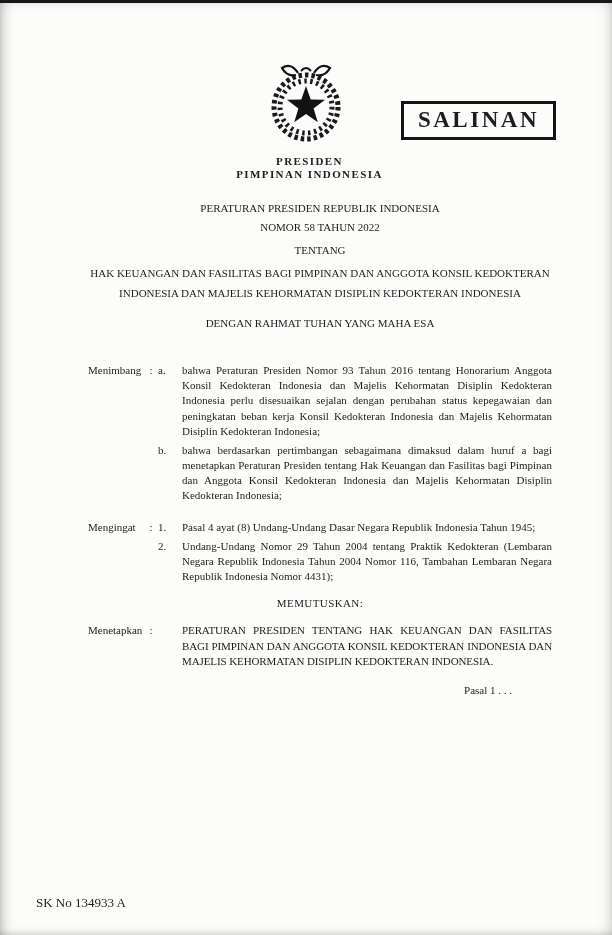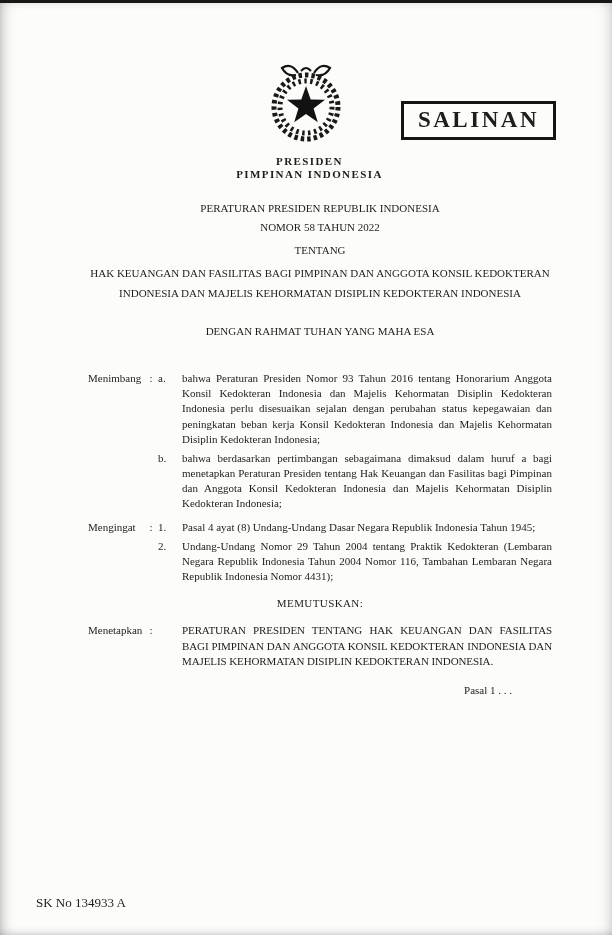--- a/index.html
+++ b/index.html
@@ -21,26 +21,26 @@
     font-weight:bold; font-size:23px; letter-spacing:2.5px;
   }
   .letterhead { position:absolute; top:152px; left:0; width:100%; text-align:center; font-weight:bold; }
   .letterhead .lh-line { font-size:11px; letter-spacing:1.4px; line-height:13px;margin-left:7px; }
   
   .content { position:absolute; top:196px; left:88px; right:60px; font-size:11px; line-height:1.38; }
   .title-block { text-align:center; }
   .t-line { line-height:19px; }
   .t-gap { margin-top:4px;text-align:center; }
   .doc-subject { max-width:478px; margin:3px auto 0; line-height:20px;text-align:center; }
-  .rahmat { margin-top:19px; }
+  .rahmat { margin-top:11px; }
   .presiden-ri { margin-top:7px; }
   
   .clause { display:grid; grid-template-columns:56px 14px 1fr; }
   .clause-menimbang { margin-top:30px; }
-  .clause-mengingat { margin-top:8px; }
+  .clause-mengingat { margin-top:16px; }
   .clause-menetapkan { margin-top:12px; }
   .clause .colon { text-align:center; }
   .item { display:grid; grid-template-columns:24px 1fr; }
   .item + .item { margin-top:4px; }
   .item .text { text-align:justify; }
   .menetapkan-text { text-align:justify; padding-left:24px; letter-spacing:-0.1px; }
   .memutuskan { text-align:center; margin-top:12px; letter-spacing:.4px; }
   
   .pasal-next { text-align:right; padding-right:40px; margin-top:14px; }
   .sk-number { position:absolute; left:36px; bottom:24px; font-size:13px; }

